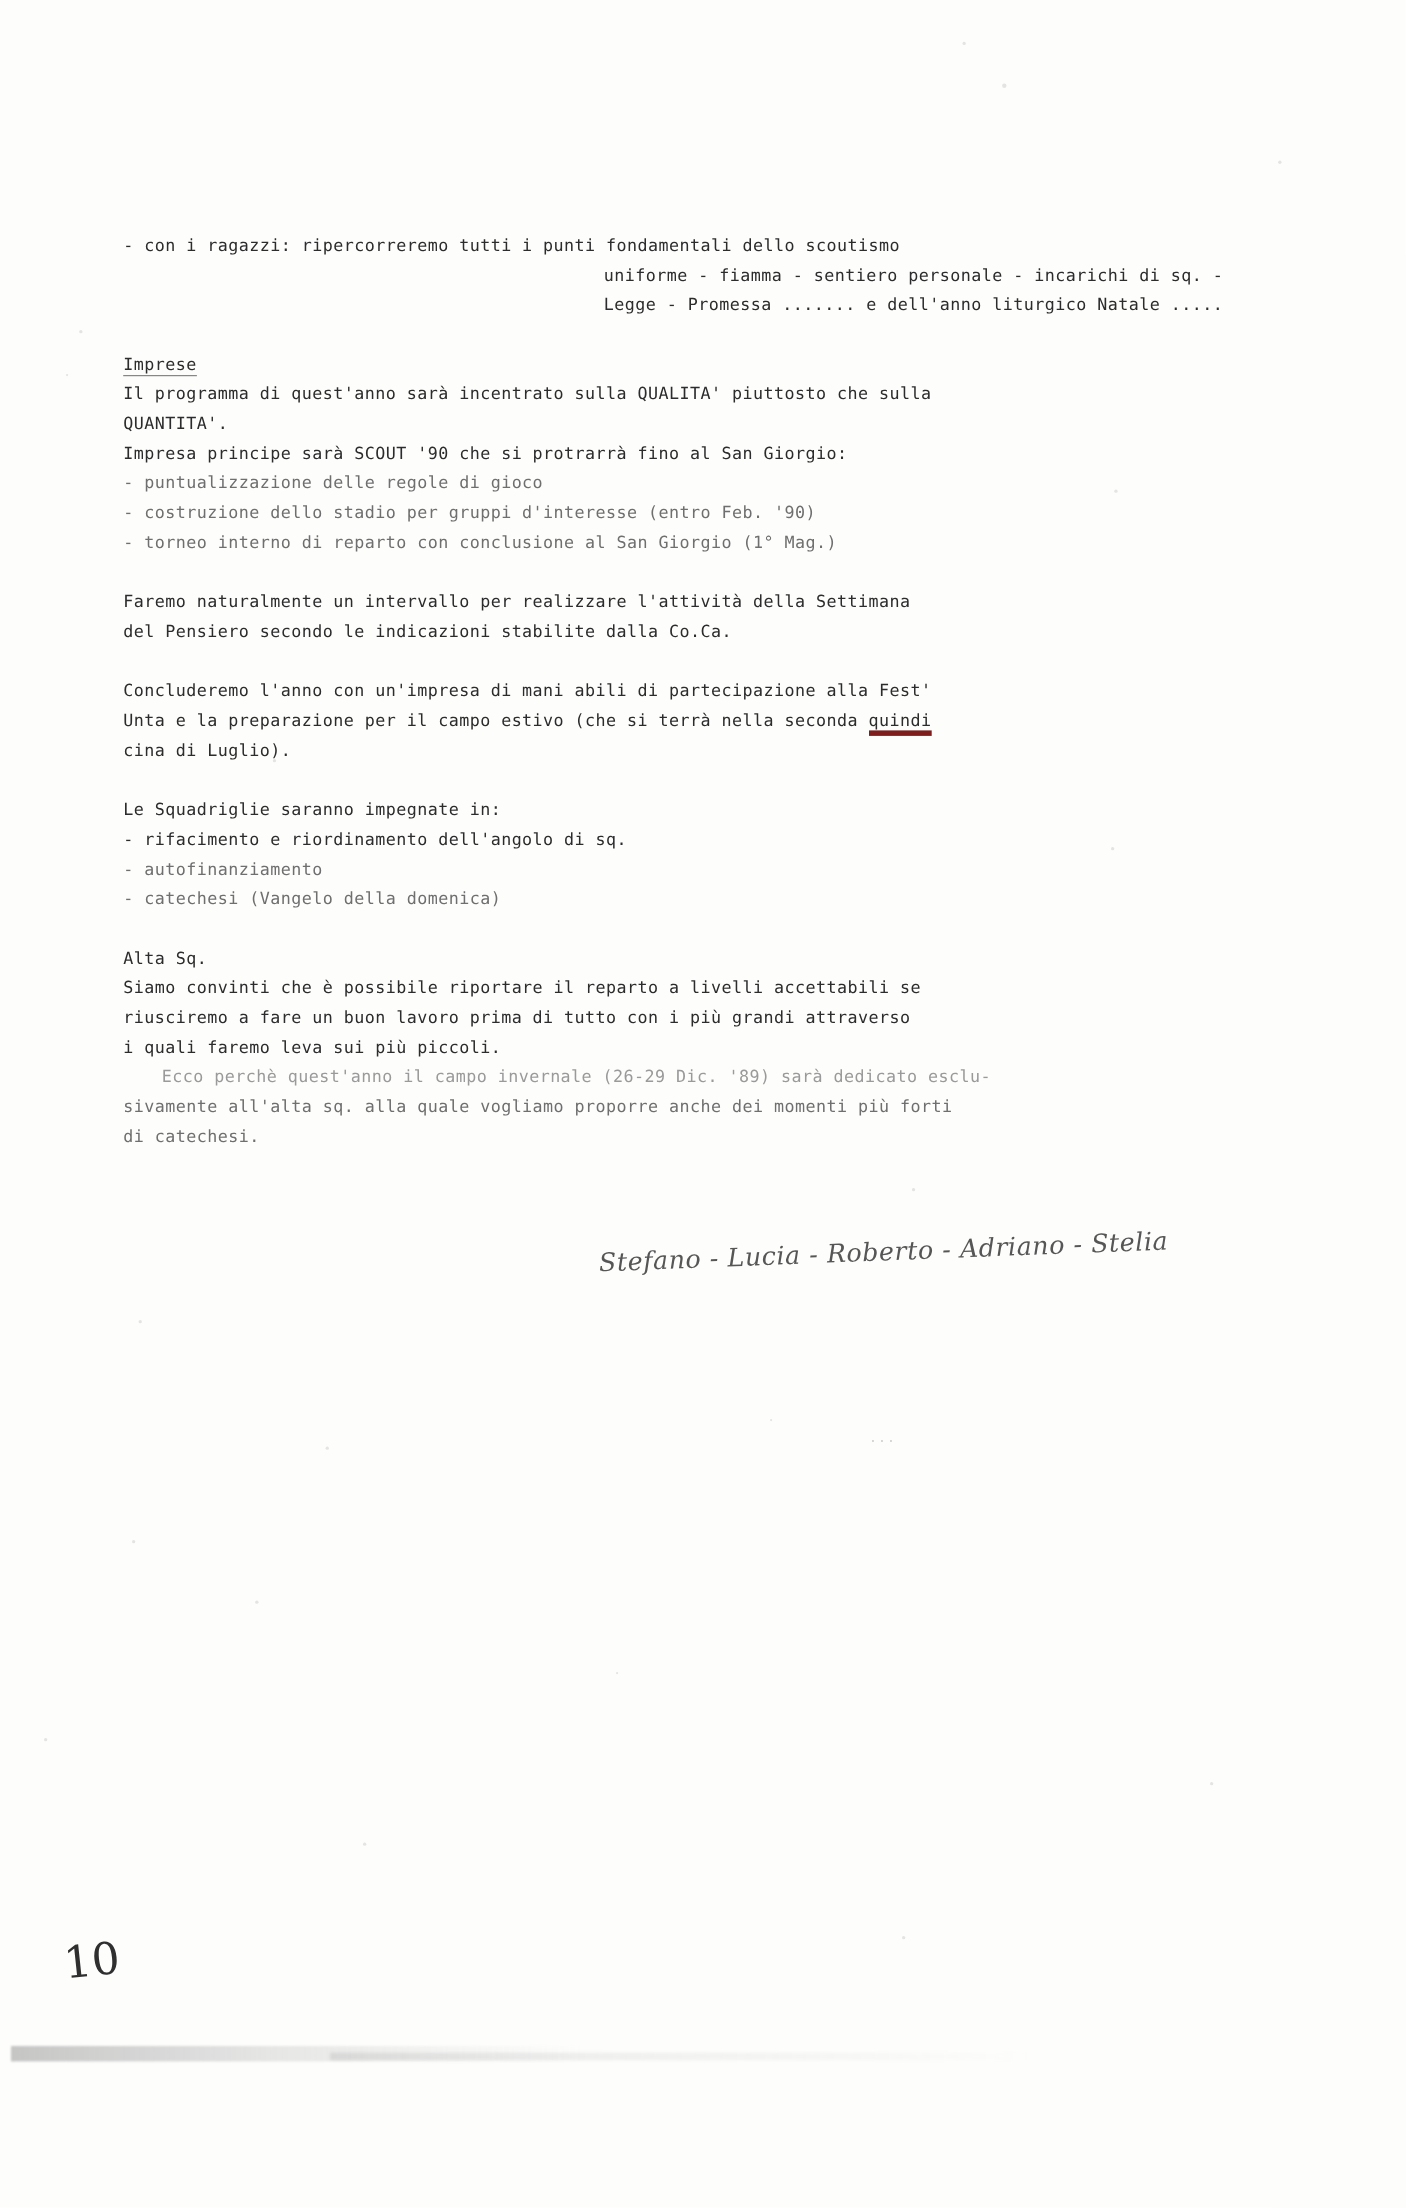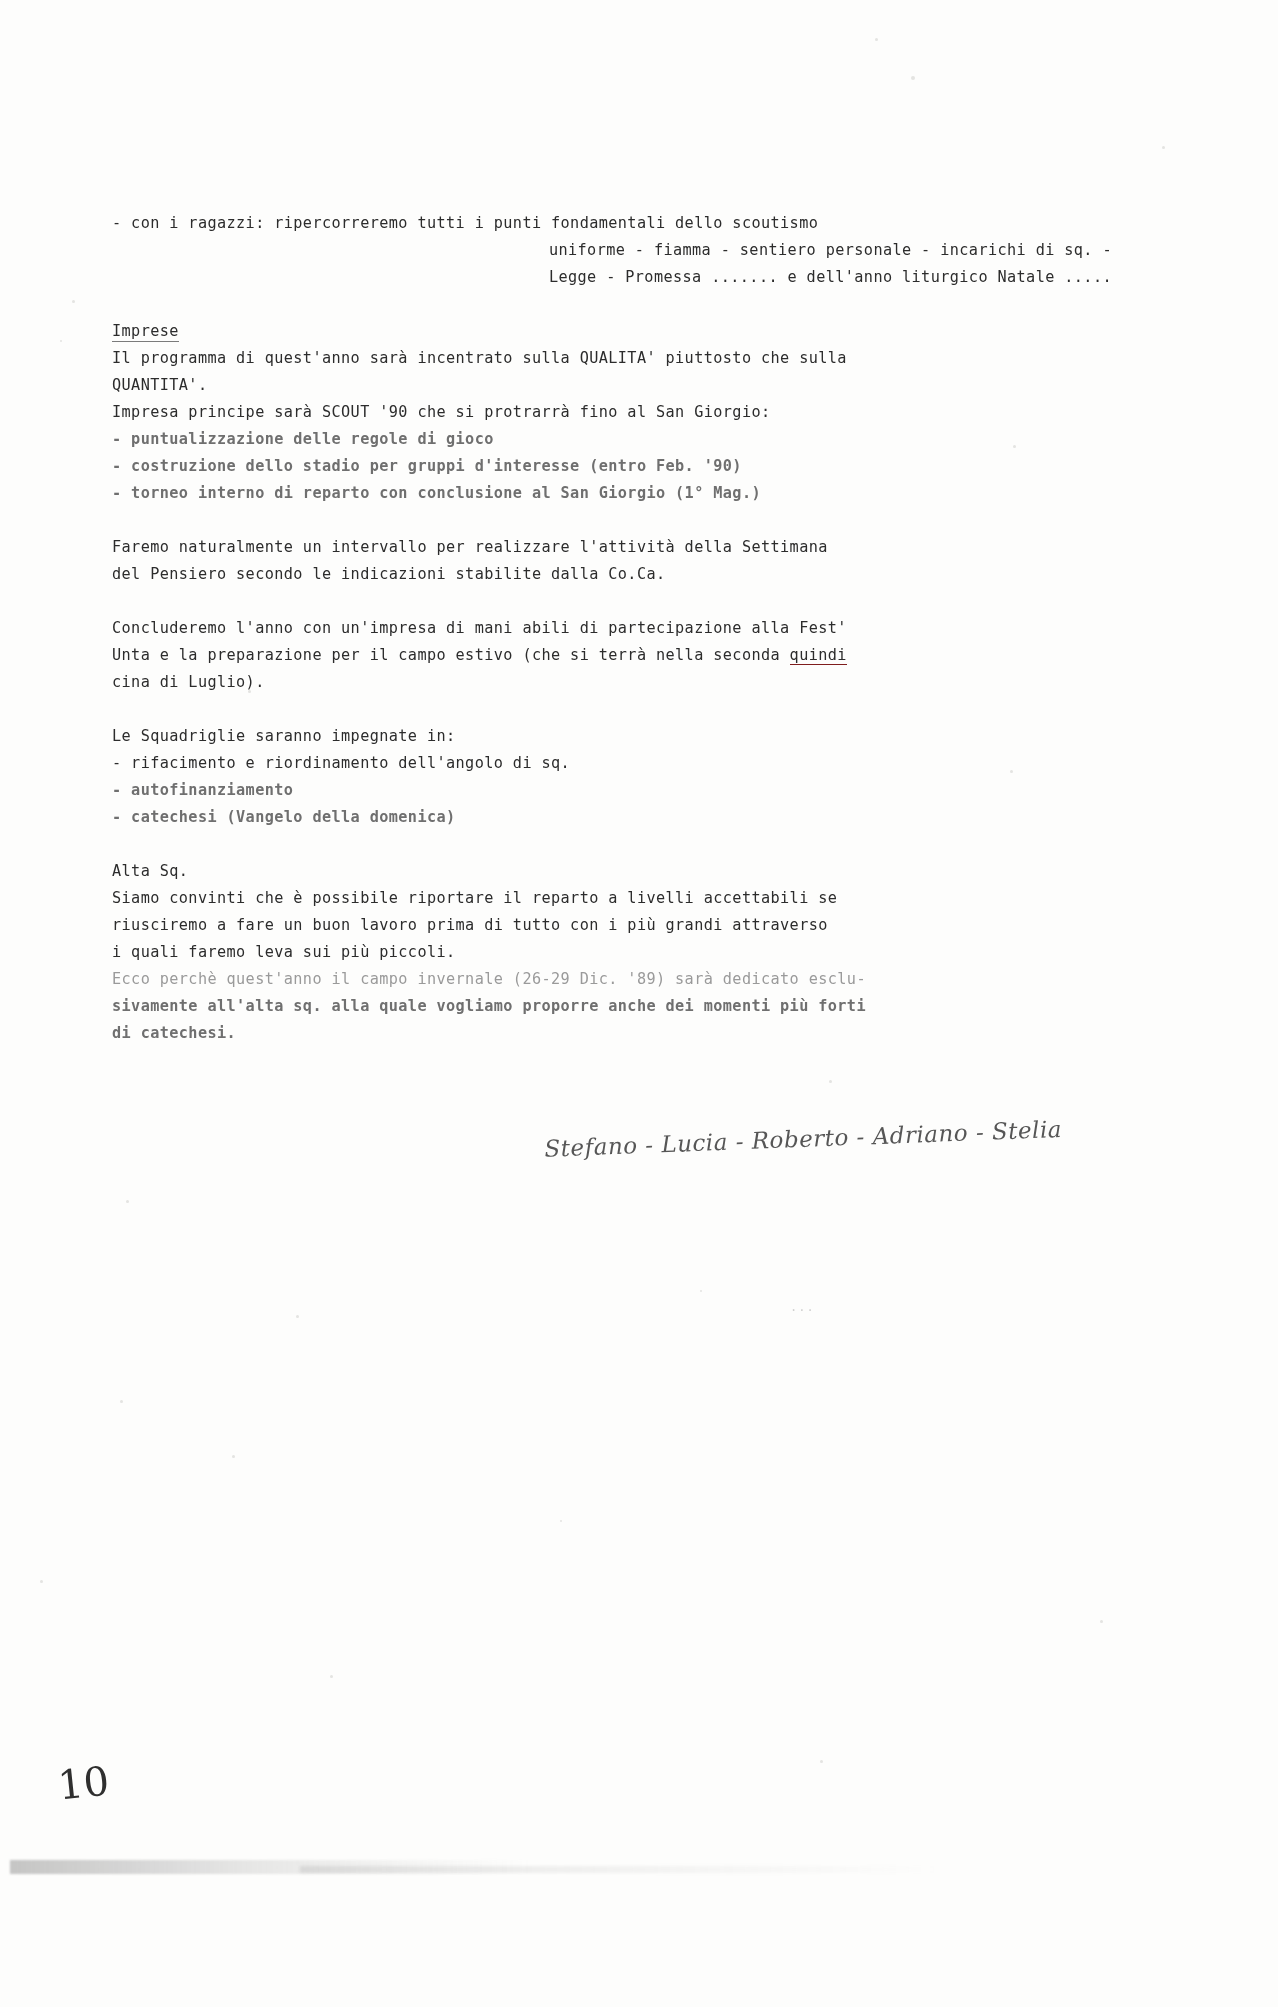--- a/index.html
+++ b/index.html
@@ -35,40 +35,40 @@
     letter-spacing: .4px;
     white-space: pre-wrap;
   }
 
   .block { margin: 0 0 0 0; }
   .gap { height: 27px; }
 
   .indent-1 { padding-left: 0; }
   .indent-2 { padding-left: 200px; text-align: right; }
 
-  .faded { color: #6f6f6f; font-weight: bold; }
-  .very-faded { color: #9a9a9a; }
+  .faded { color: #6f6f6f; }
+  .very-faded { color: #9a9a9a; margin-left: 35px; }
 
   .heading-underline {
     display: inline-block;
     position: relative;
   }
   .heading-underline::after {
     content: "";
     position: absolute;
     left: 0;
     right: 0;
     bottom: 3px;
     height: 1px;
     background: #5a5a5a;
     opacity: .8;
   }
 
   .uline {
-    border-bottom: 1px solid #7f1d1d;
+    border-bottom: 5px solid #7f1d1d;
   }
 
   .signature {
     position: absolute;
     left: 545px;
     top: 1125px;
     width: 560px;
     height: 60px;
     color: #3a3a3a;
     font-family: "DejaVu Serif", serif;

